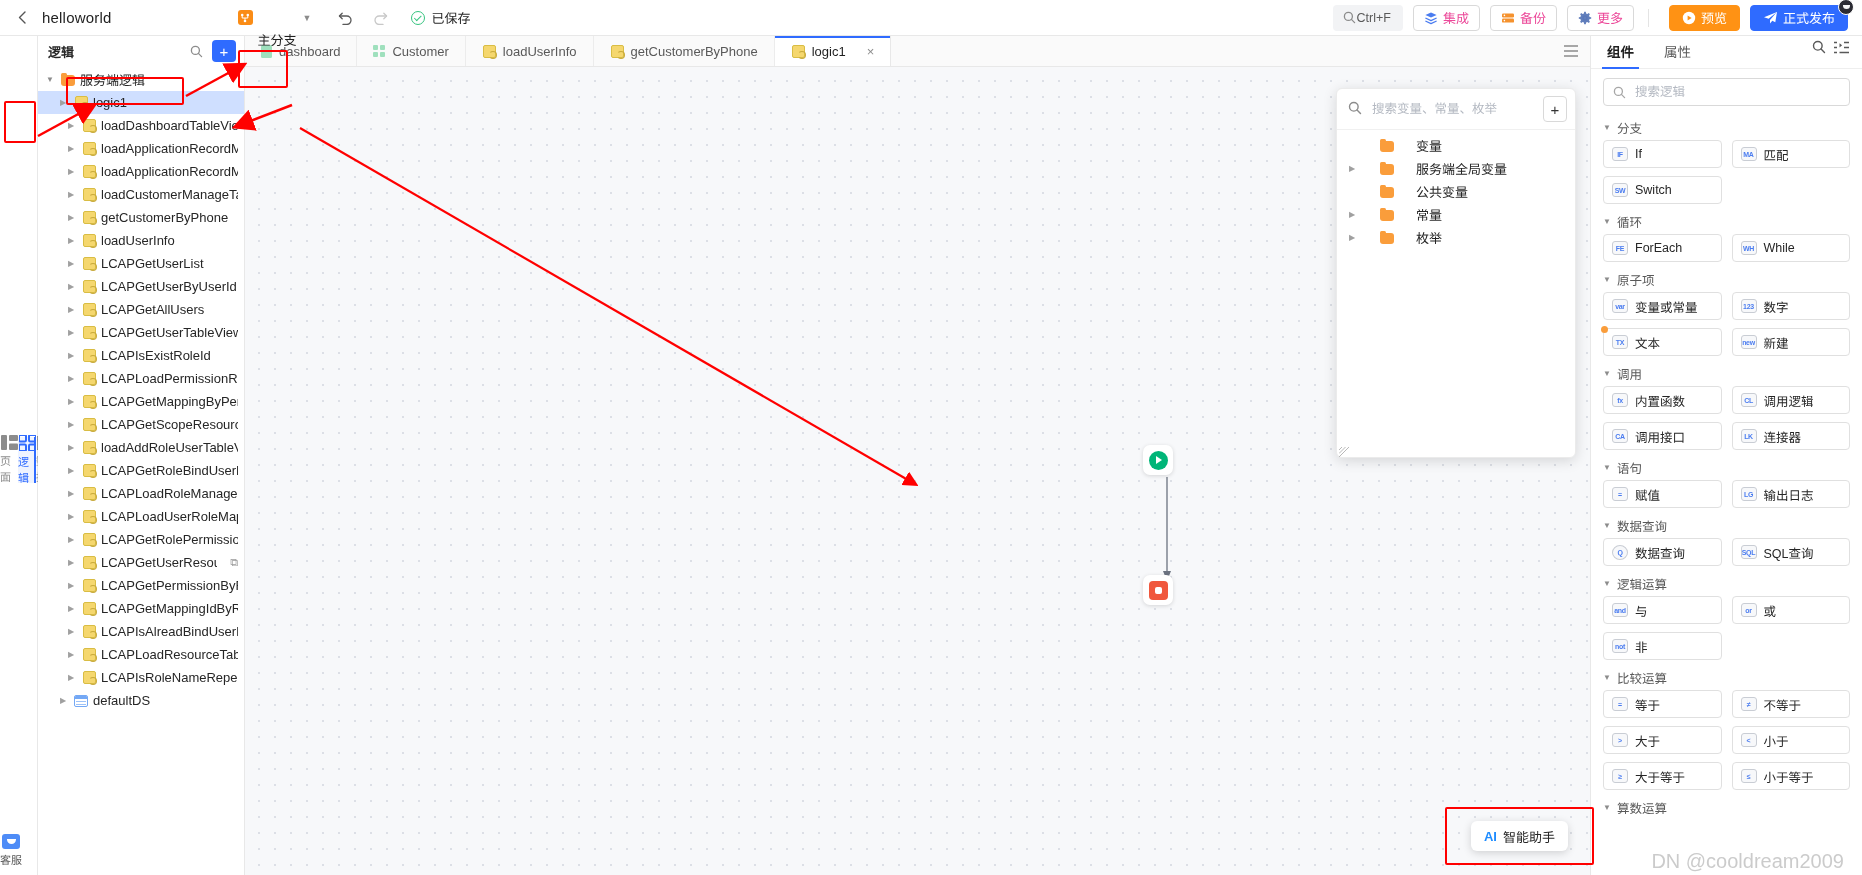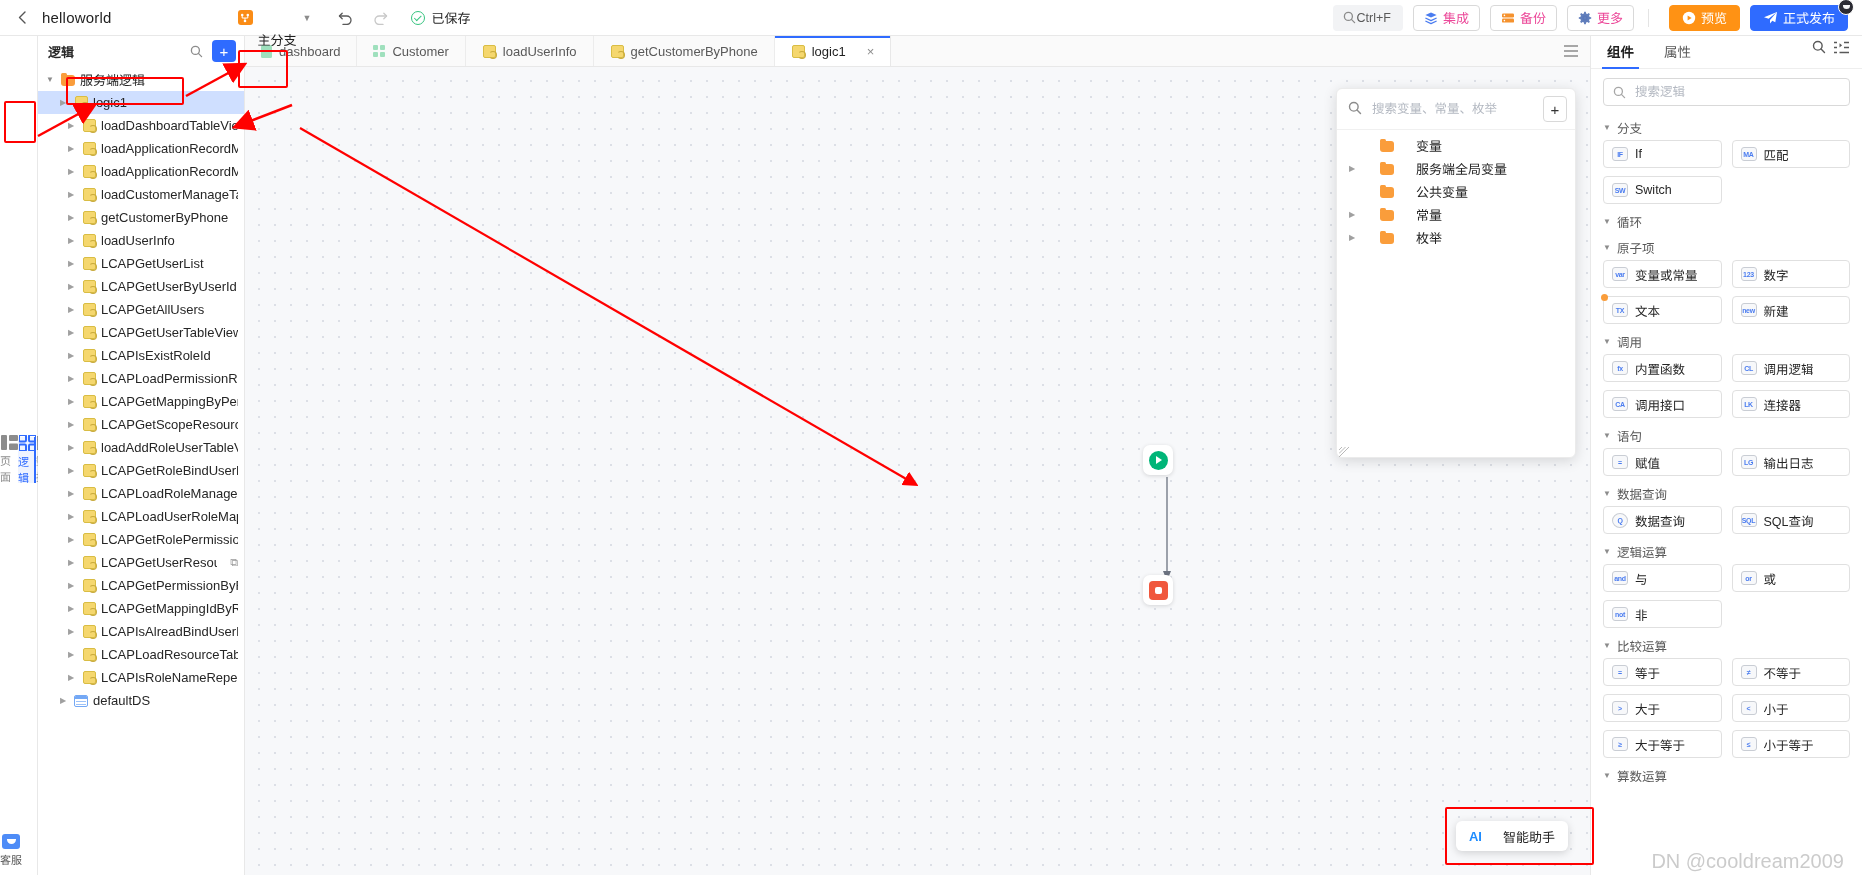--- a/index.html
+++ b/index.html
@@ -243,21 +243,21 @@
   }
   .var-resize {
     position:absolute; left:2px; bottom:2px; width:10px; height:10px; cursor: nesw-resize;
     color:#b8b8b8;
   }
 
   
   .ai-btn {
     position: absolute; right: 22px; bottom: 24px;
     background: #fff; border-radius: 6px; box-shadow: 0 2px 8px rgba(0,0,0,.16);
-    height: 30px; display:flex; align-items:center; gap:21px; padding: 0 13px;
+    height: 30px; display:flex; align-items:center; gap:6px; padding: 0 13px;
     font-size: 13px; color:#262626; cursor:pointer; z-index: 20;
   }
   .ai-mark { color:#1e8cff; font-weight: 700; font-size: 13px; }
 
   
   .right-panel {
     width: 272px; min-width: 272px; background: #fff;
     border-left: 1px solid #e8e8e8; display: flex; flex-direction: column;
   }
   .rp-tabs { height: 33px; display: flex; align-items: flex-start; padding: 0 10px 0 14px; border-bottom: 1px solid #eee; }
@@ -720,20 +720,30 @@
             </div>
             <div class="rp-item">
               <span class="chip">SW</span>
               <span>Switch</span>
             </div>
           </div>
           <div class="rp-group-title">
             <span class="ca">▼</span>
             <span>循环</span>
           </div>
+          <div class="rp-grid">
+            <div class="rp-item">
+              <span class="chip">FE</span>
+              <span>ForEach</span>
+            </div>
+            <div class="rp-item">
+              <span class="chip">WH</span>
+              <span>While</span>
+            </div>
+          </div>
           <div class="rp-group-title">
             <span class="ca">▼</span>
             <span>原子项</span>
           </div>
           <div class="rp-grid">
             <div class="rp-item">
               <span class="chip">var</span>
               <span>变量或常量</span>
             </div>
             <div class="rp-item">

